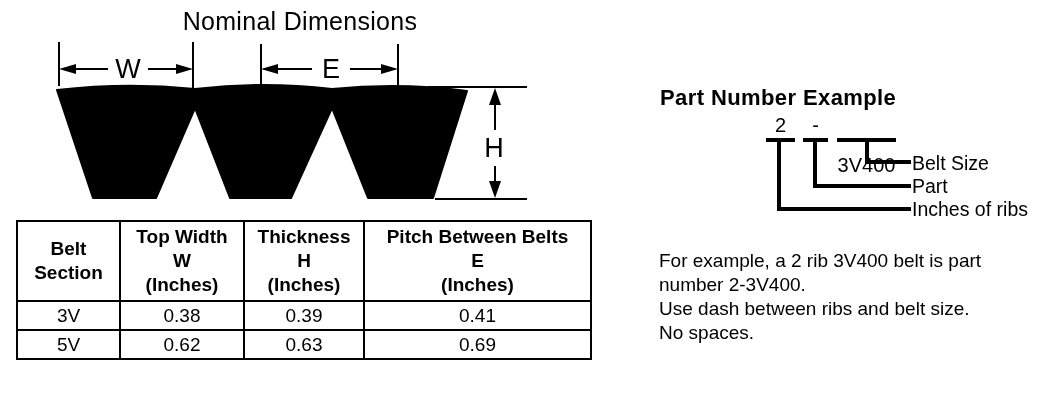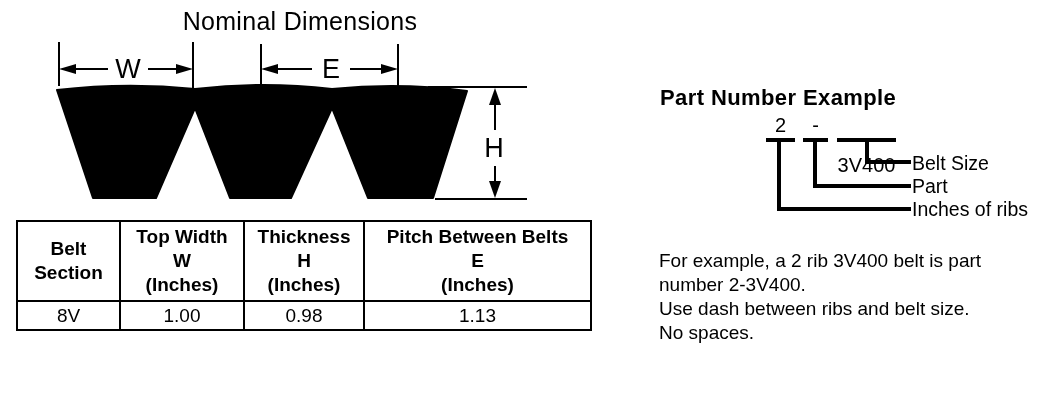--- a/index.html
+++ b/index.html
@@ -137,24 +137,30 @@
       <th>Thickness
 H
 (Inches)</th>
       <th>Pitch Between Belts
 E
 (Inches)</th>
     </tr>
   </thead>
   <tbody>
     <tr>
-      <td>8V</td>
-      <td>1.00</td>
-      <td>0.98</td>
-      <td>1.13</td>
+      <td>3V</td>
+      <td>0.38</td>
+      <td>0.39</td>
+      <td>0.41</td>
+    </tr>
+    <tr>
+      <td>5V</td>
+      <td>0.62</td>
+      <td>0.63</td>
+      <td>0.69</td>
     </tr>
   </tbody>
 </table>
 
 <div class="abs pn-title">Part Number Example</div>
 
 <div class="abs pn-token pn-token-ribs">2</div>
 <div class="abs pn-token pn-token-dash">-</div>
 <div class="abs pn-token pn-token-size">3V400</div>
 

